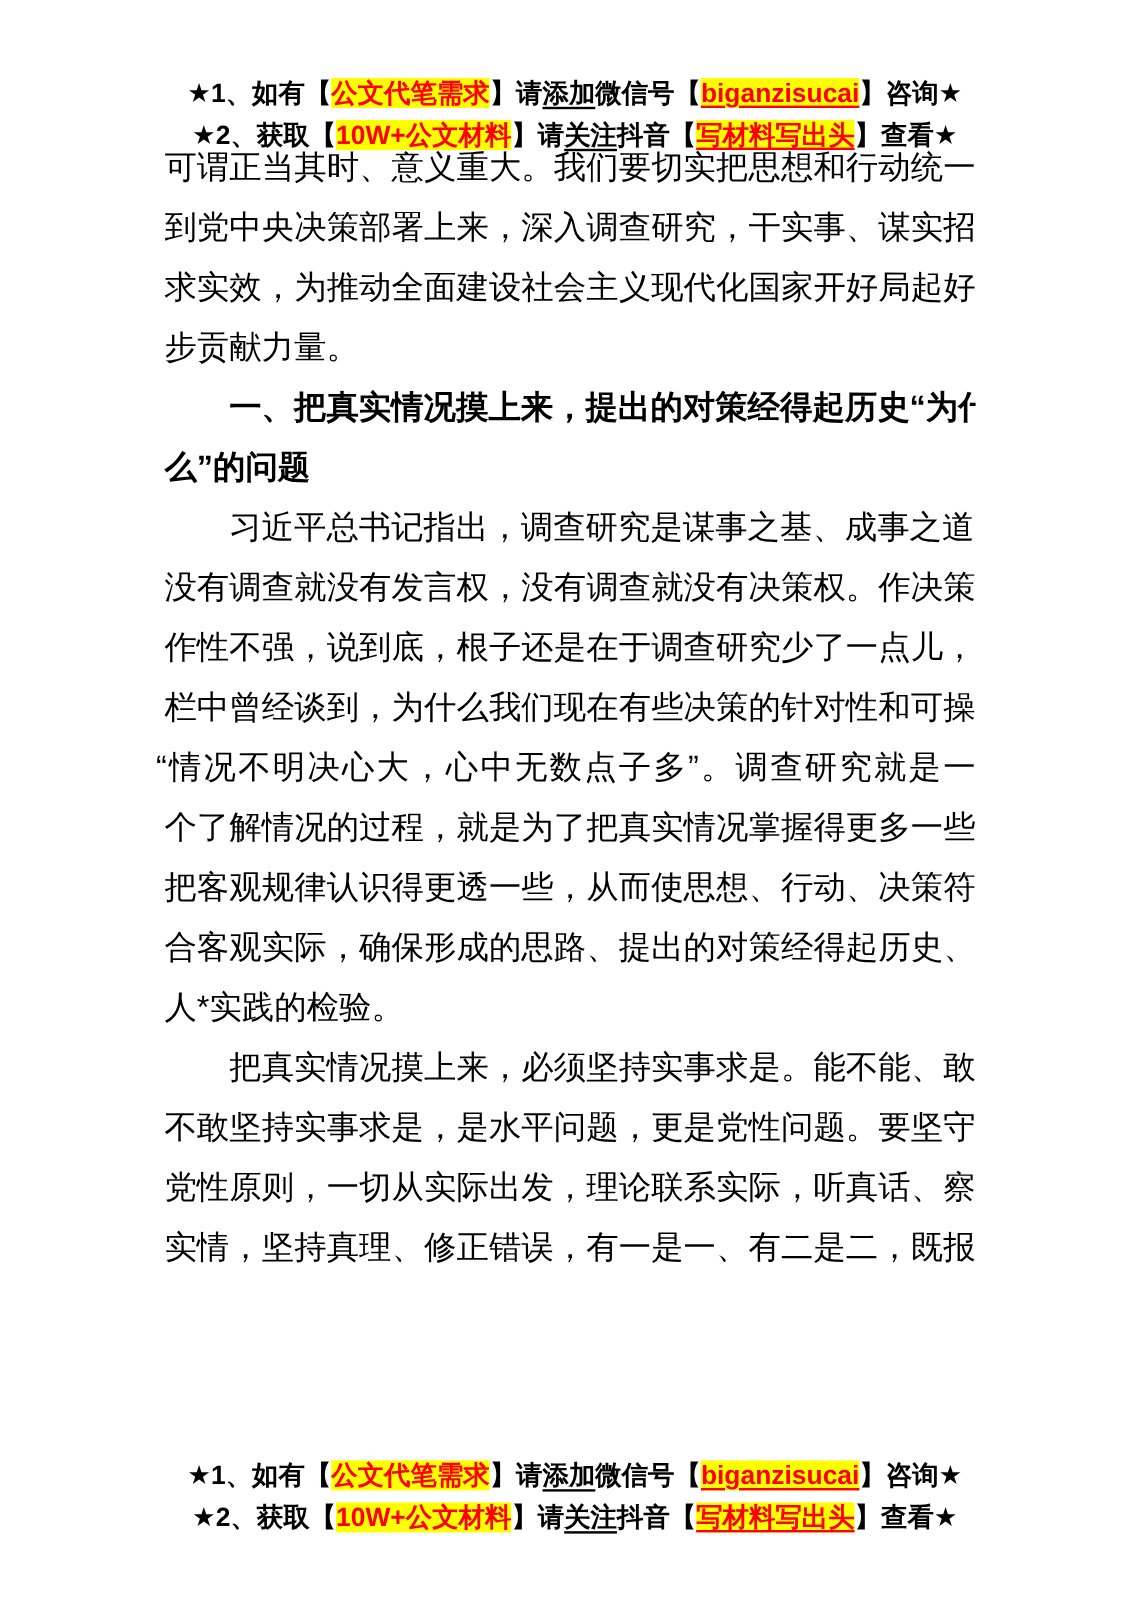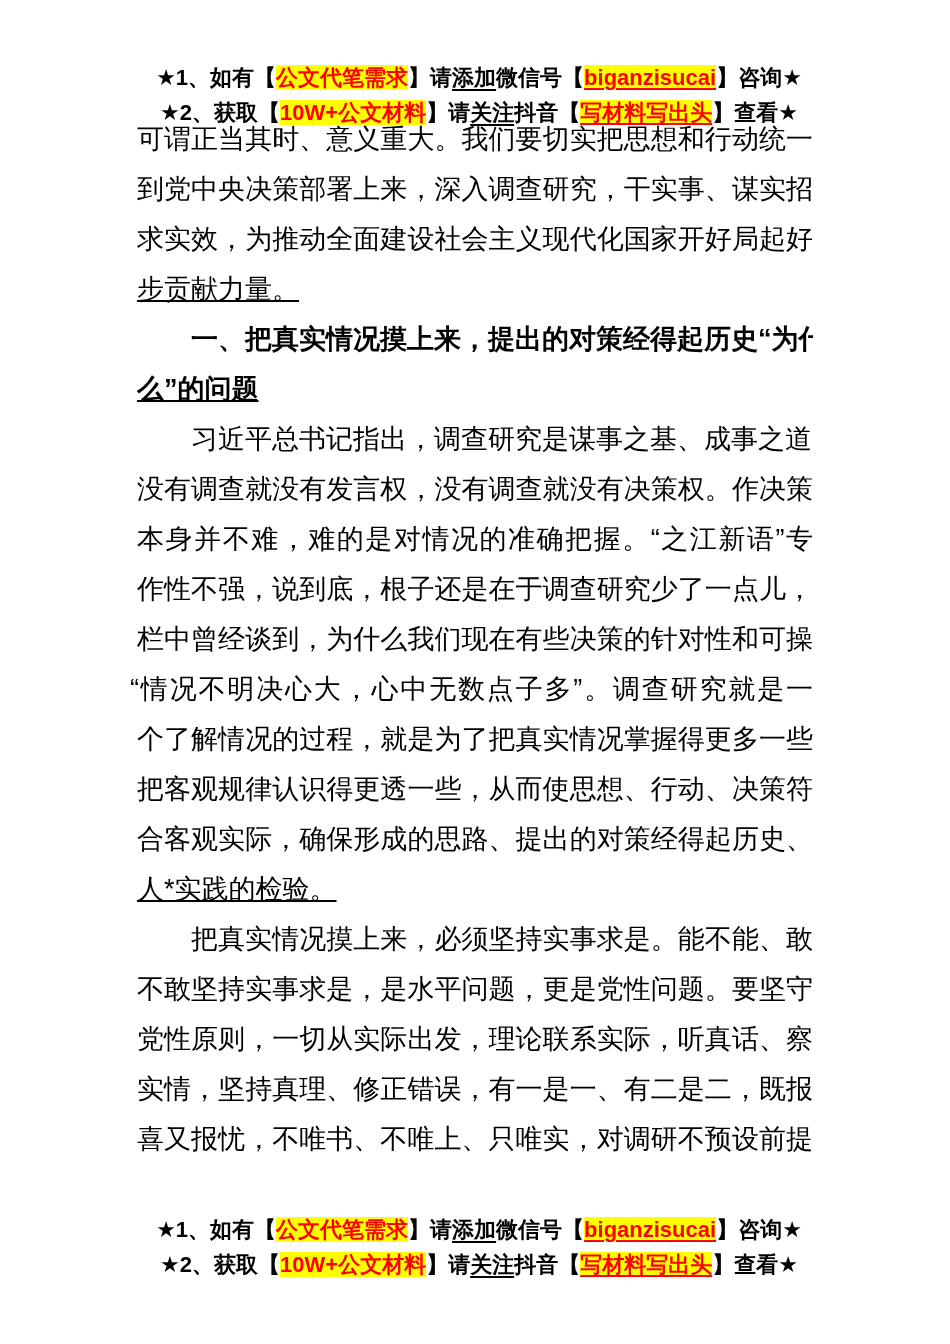--- a/index.html
+++ b/index.html
@@ -52,21 +52,21 @@
     font-size: 27px;
   }
   .line {
     height: 50px;
     line-height: 50px;
     white-space: nowrap;
     overflow: hidden;
     text-align: justify;
     text-align-last: justify;
   }
-  .line.end { text-align: center; text-align-last: left; text-decoration: underline; }
+  .line.end { text-align: center; text-align-last: left; }
   .line.indent { padding-left: 54px; }
   .line.hang { margin-left: -7px; }
   .heading { font-weight: bold; }
 </style>
 </head>
 <body>
 
 <div class="page">
 
   <div class="promo promo-top">
@@ -84,36 +84,34 @@
     </div>
 
     <div class="paragraph">
       <div class="line heading indent">一、把真实情况摸上来，提出的对策经得起历史“为什</div>
       <div class="line heading end">么”的问题</div>
     </div>
 
     <div class="paragraph">
       <div class="line indent">习近平总书记指出，调查研究是谋事之基、成事之道，</div>
       <div class="line">没有调查就没有发言权，没有调查就没有决策权。作决策</div>
-      <div class="line">本身并不难，难的是对情况的准确把握。“之江新语”专</div>
       <div class="line">作性不强，说到底，根子还是在于调查研究少了一点儿，</div>
       <div class="line">栏中曾经谈到，为什么我们现在有些决策的针对性和可操</div>
       <div class="line hang">“情况不明决心大，心中无数点子多”。调查研究就是一</div>
       <div class="line">个了解情况的过程，就是为了把真实情况掌握得更多一些</div>
       <div class="line">把客观规律认识得更透一些，从而使思想、行动、决策符</div>
       <div class="line">合客观实际，确保形成的思路、提出的对策经得起历史、</div>
       <div class="line end">人*实践的检验。</div>
     </div>
 
     <div class="paragraph">
       <div class="line indent">把真实情况摸上来，必须坚持实事求是。能不能、敢</div>
       <div class="line">不敢坚持实事求是，是水平问题，更是党性问题。要坚守</div>
       <div class="line">党性原则，一切从实际出发，理论联系实际，听真话、察</div>
       <div class="line">实情，坚持真理、修正错误，有一是一、有二是二，既报</div>
-      <div class="line">喜又报忧，不唯书、不唯上、只唯实，对调研不预设前提</div>
     </div>
 
   </div>
 
   <div class="promo promo-bottom">
     <div class="promo-line"><span>★1、如有【</span><span class="hl">公文代笔需求</span><span>】请</span><span class="u">添加</span><span>微信号【</span><span class="hl-u">biganzisucai</span><span>】咨询★</span></div>
     <div class="promo-line"><span>★2、获取【</span><span class="hl">10W+公文材料</span><span>】请</span><span class="u">关注</span><span>抖音【</span><span class="hl-u">写材料写出头</span><span>】查看★</span></div>
   </div>
 
 </div>

